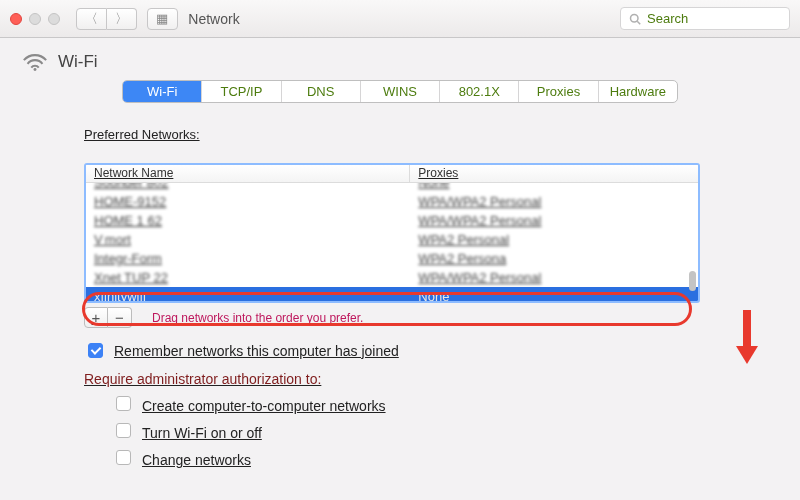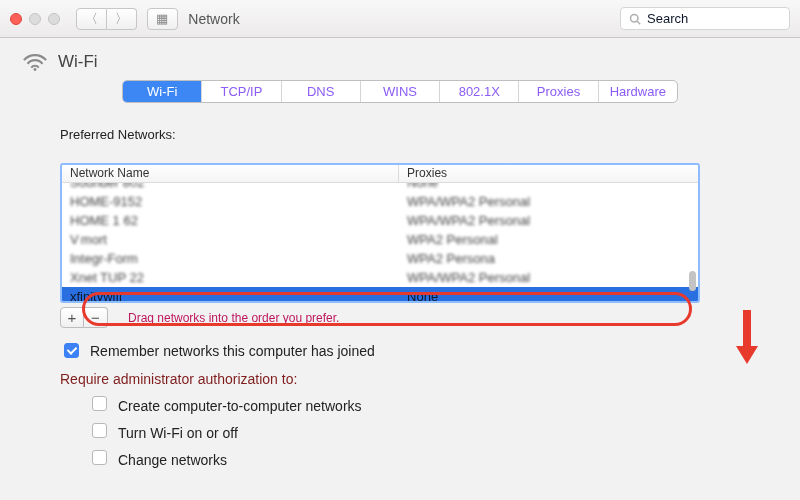--- a/index.html
+++ b/index.html
@@ -42,21 +42,21 @@
   .nav-group { display: flex; }
   .nav-group .nav-btn:first-child { border-top-right-radius:0; border-bottom-right-radius:0; }
   .nav-group .nav-btn:last-child  { border-top-left-radius:0; border-bottom-left-radius:0; border-left:none; }
   .title-text { flex: 1; text-align: left; font-size: 14px; color: #555; }
   .search-box {
     width: 170px; height: 23px;
     background: #fff;
     border: 1px solid #d6d5d6;
     border-radius: 4px;
     display: flex; align-items: center;
-    color: #0f172a; font-size: 13px;
+    color: #4d7c0f; font-size: 13px;
     padding: 0 8px; gap: 6px;
   }
   .search-box svg { width: 12px; height: 12px; }
 
   
   .section-head {
     display: flex; align-items: center; gap: 10px;
     padding: 14px 22px 8px 22px;
     font-size: 17px; color: #444;
   }
@@ -70,27 +70,27 @@
     border: 1px solid #bfbfbf;
     border-radius: 5px;
     overflow: hidden;
     background: #fff;
     height: 23px;
   }
   .tab {
     flex: 1;
     border-right: 1px solid #d6d5d6;
     display:flex; align-items:center; justify-content:center;
-    font-size: 13px; color: #8b5cf6;
+    font-size: 13px; color: #4d7c0f;
   }
   .tab:last-child { border-right: none; }
   .tab.active { background: #3d87f5; color: #fff; }
 
   
-  .panel { padding: 14px 100px 0 60px; }
+  .panel { padding: 14px 100px 0 84px; text-decoration: underline; }
   .label { margin: 10px 0 4px 0; color:#222; }
 
   .net-table {
     border: 2px solid #8dbcff;
     border-radius: 3px;
     background:#fff;
     height: 140px;
     position: relative;
     overflow: hidden;
     margin-top: 21px;
@@ -105,21 +105,21 @@
   .col-sec  { flex:1; padding: 1px 8px; }
   .table-body { position:relative; height: 120px; overflow:hidden; }
   .row {
     display:flex; height: 19px; font-size:13px; color:#333;
     align-items:center;
   }
   .row .c1 { width:53%; padding:0 8px; white-space:nowrap; overflow:hidden;}
   .row .c2 { flex:1; padding:0 8px; white-space:nowrap; overflow:hidden;}
   .row.blur .c1, .row.blur .c2 { filter: blur(1.5px); color:#444; }
   .row.halfcut { margin-top:-10px; }
-  .row.selected { background:#2a6fe0; color:#0f172a; }
+  .row.selected { background:#2a6fe0; color:#e5e5e5; }
 
   
   .scroll-thumb {
     position:absolute; right:2px; top:88px;
     width:7px; height:20px; background:#c4c4c4; border-radius:4px;
   }
 
   
   .red-ring {
     position:absolute;

